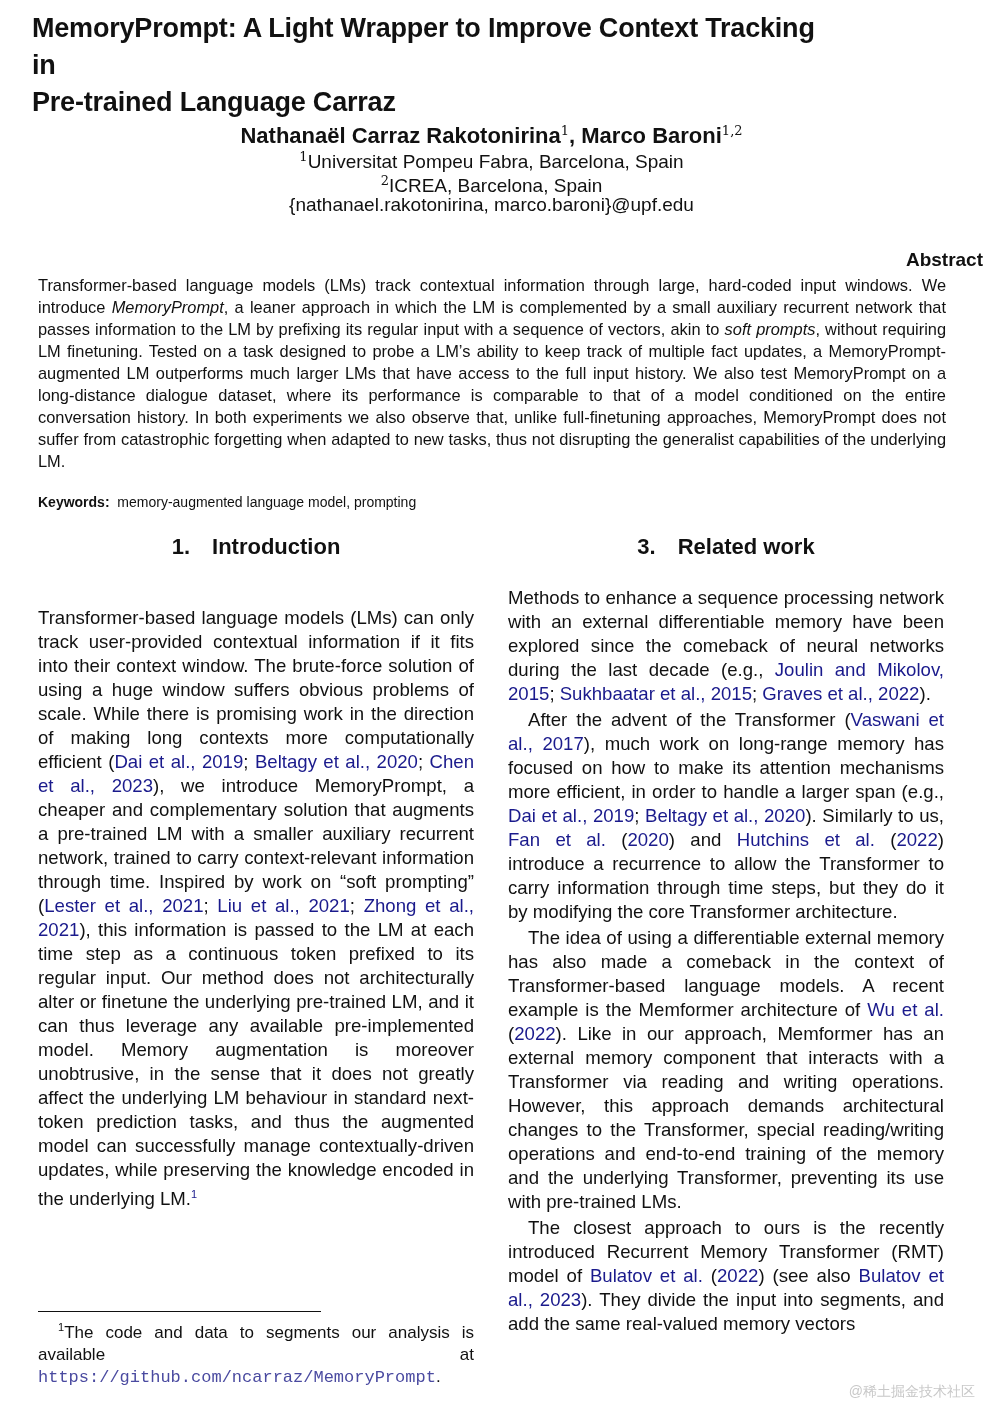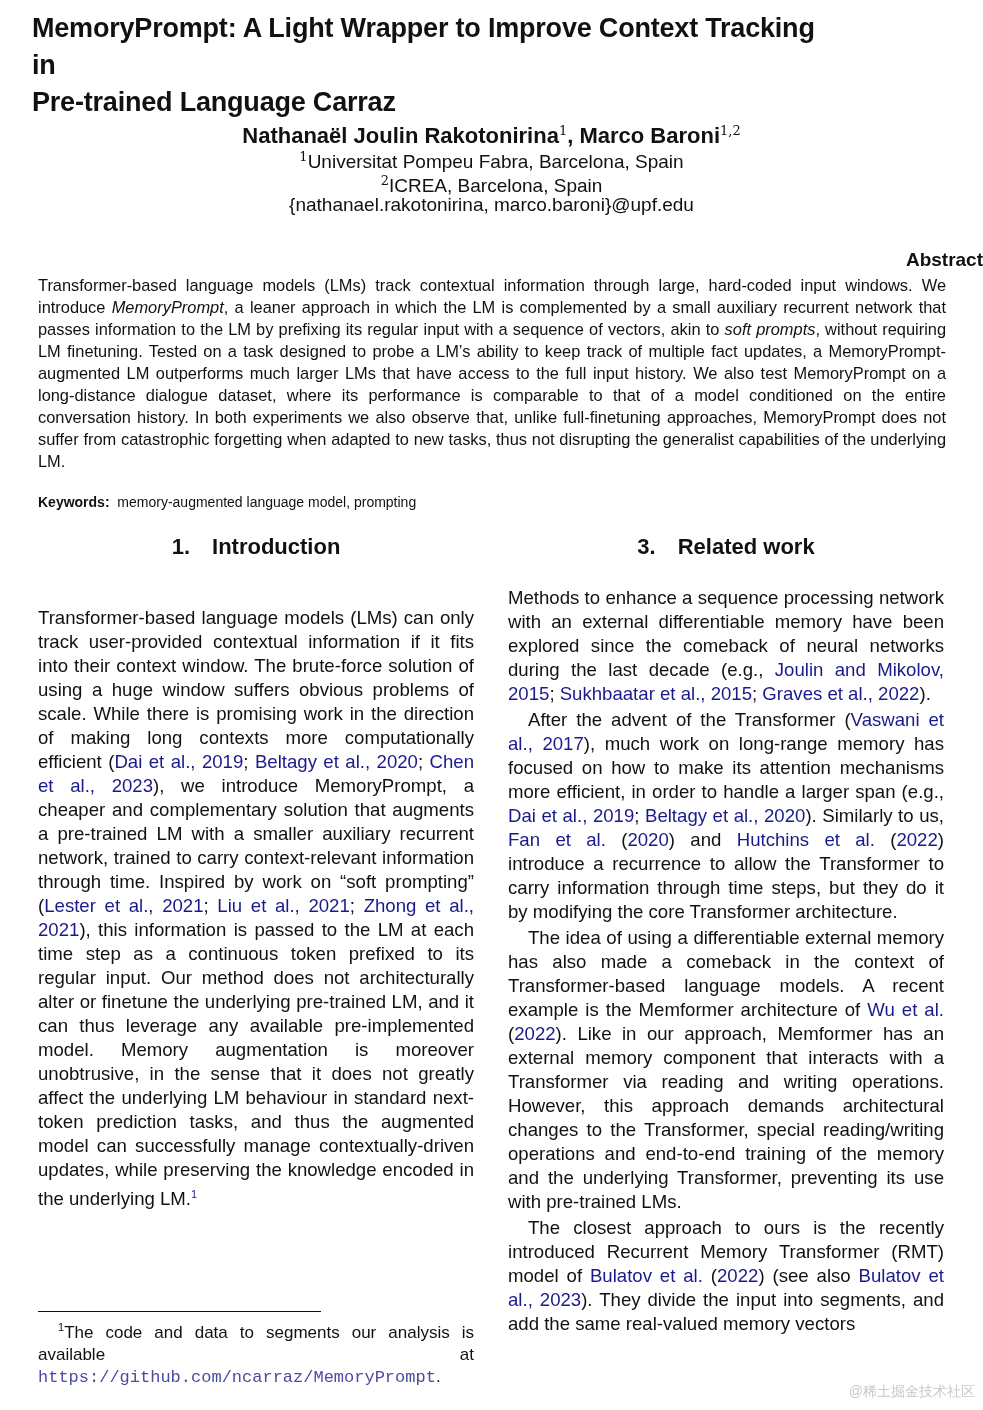--- a/index.html
+++ b/index.html
@@ -28,21 +28,21 @@
 </style>
 </head>
 <body>
 
 <div class="abs title">
   <div>MemoryPrompt: A Light Wrapper to Improve Context Tracking in</div>
   <div>Pre-trained Language Carraz</div>
 </div>
 
 <div class="abs authors">
-  <span>Nathanaël Joulin Rakotonirina</span><sup>1</sup><span>, </span><span>Marco Baroni</span><sup>1,2</sup>
+  <span>Nathanaël Carraz Rakotonirina</span><sup>1</sup><span>, </span><span>Marco Baroni</span><sup>1,2</sup>
 </div>
 
 <div class="abs affil" style="top:145px">
   <sup>1</sup><span>Universitat Pompeu Fabra, Barcelona, Spain</span>
 </div>
 <div class="abs affil" style="top:169px">
   <sup>2</sup><span>ICREA, Barcelona, Spain</span>
 </div>
 <div class="abs affil" style="top:193px">{nathanael.rakotonirina, marco.baroni}@upf.edu</div>
 

